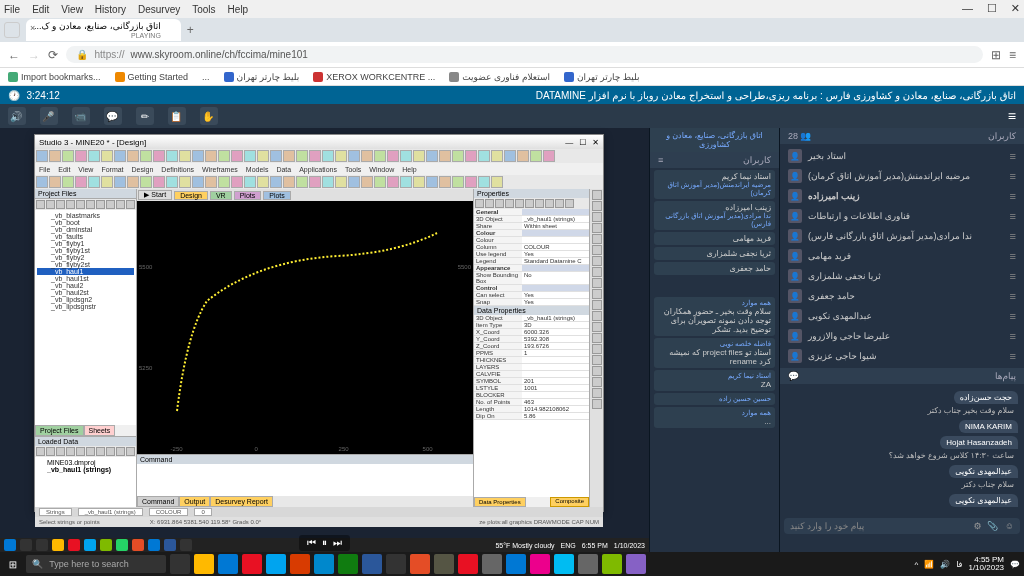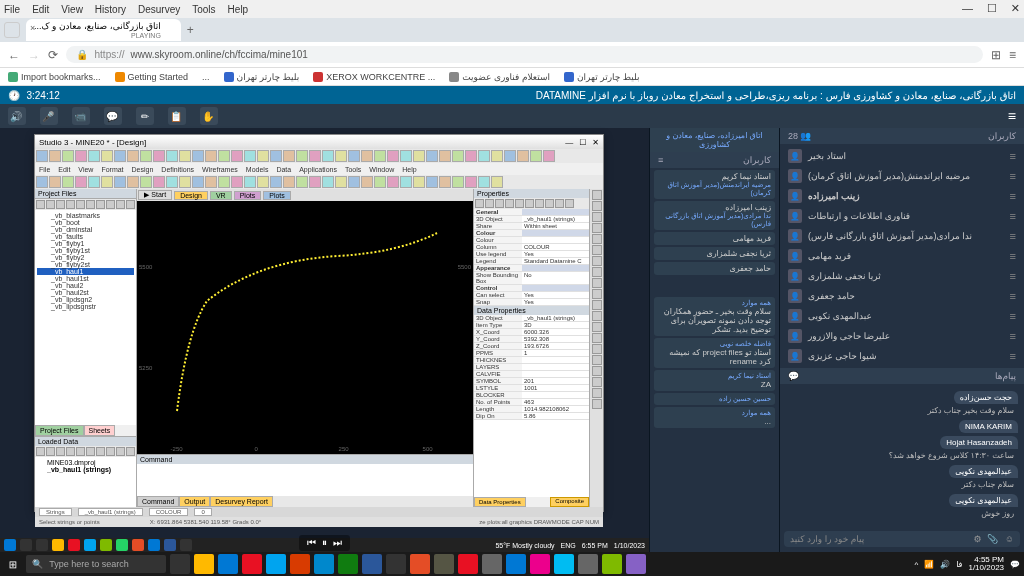--- a/index.html
+++ b/index.html
@@ -602,21 +602,21 @@
     <div class="below-webinar">
       <div class="play-controls">
         <span>⏮</span>
         <span>⏸</span>
         <span>⏭</span>
       </div>
     </div>
   </div>
 
   <div class="right-col1">
-    <div style="background:#2e4050;color:#7af;font-size:8px;padding:3px 6px;text-align:center;direction:rtl">اتاق امیرزاده، صنایع، معادن و کشاورزی</div>
+    <div style="background:#2e4050;color:#7af;font-size:8px;padding:3px 6px;text-align:center;direction:rtl">اتاق بازرگانی، صنایع، معادن و کشاورزی</div>
     <div class="panel-header">
       <span>کاربران</span>
       <span>≡</span>
     </div>
     <div class="inner-chat" id="innerusers">
         <div class="cm">
           <div>استاد نیما کریم</div>
           <div class="nm">مرضیه ایراندمنش(مدیر آموزش اتاق کرمان)</div>
         </div>
         <div class="cm">
@@ -720,21 +720,21 @@
       </div>
     <div class="panel-header">
       <span>پیام‌ها</span>
       <span>💬</span>
     </div>
     <div class="chat-box" id="chatbox">
         <div class="chat-msg"><div class="chat-name">حجت حسن‌زاده</div><div class="chat-text">سلام وقت بخیر جناب دکتر</div></div>
         <div class="chat-msg"><div class="chat-name">NIMA KARIM</div></div>
         <div class="chat-msg"><div class="chat-name">Hojat Hasanzadeh</div><div class="chat-text">ساعت ۱۴:۳۰ کلاس شروع خواهد شد؟</div></div>
         <div class="chat-msg"><div class="chat-name">عبدالمهدی نکویی</div><div class="chat-text">سلام جناب دکتر</div></div>
-        <div class="chat-msg"><div class="chat-name">عبدالمهدی نکویی</div><div class="chat-text">روز خوش</div></div>
+        <div class="chat-msg"><div class="chat-name">عبدالمهدی نکویی</div></div>
       </div>
     <div class="chat-input">
       <span class="chat-icons">
           <span>☺</span>
           <span>📎</span>
           <span>⚙</span>
         </span>
       <span>پیام خود را وارد کنید</span>
     </div>
   </div>

